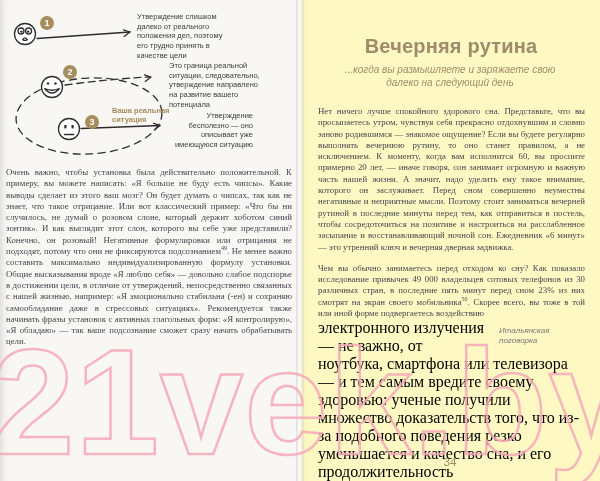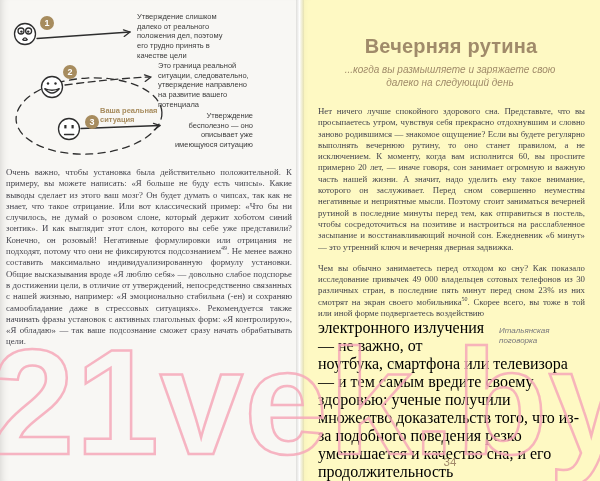--- a/index.html
+++ b/index.html
@@ -11,25 +11,25 @@
   .page-right{left:300px;background:#fef9c3;box-shadow:inset 8px 0 10px -8px rgba(0,0,0,.12);}
   .gutter{position:absolute;left:296px;top:0;width:8px;height:481px;z-index:2;
           background:linear-gradient(90deg,rgba(0,0,0,.10),rgba(255,255,255,.95) 45%,rgba(0,0,0,.07));}
 
   
   .diagram{position:absolute;left:0;top:0;width:300px;height:162px;}
   .diagram svg{position:absolute;left:0;top:0;}
   .badge{position:absolute;width:14px;height:14px;border-radius:50%;background:#a78c5e;
          color:#fff;font:bold 9px/14px "Liberation Sans",sans-serif;text-align:center;}
   .badge1{left:40px;top:16px;} .badge2{left:63px;top:65px;} .badge3{left:85px;top:115px;}
-  .situation-label{position:absolute;left:100px;top:106px;width:58px;
+  .situation-label{position:absolute;left:112px;top:106px;width:58px;
          font:bold 7.5px/9.2px "Liberation Sans",sans-serif;color:#a78c5e;}
   .ann{position:absolute;font:7.5px/9.7px "Liberation Sans",sans-serif;color:#3d3d3d;}
   .ann1{left:137px;top:12px;width:96px;}
-  .ann2{left:158px;top:61px;width:96px;}
+  .ann2{left:169px;top:61px;width:96px;}
   .ann3{left:165px;top:111px;width:88px;text-align:right;}
 
   
   .body-copy{font-size:8.8px;line-height:11.3px;color:#45454e;text-align:justify;margin:0;}
   .left-body{position:absolute;left:6px;top:167px;width:286px;}
   sup{font-size:6px;line-height:0;vertical-align:super;}
 
   .pagenum{position:absolute;bottom:13px;left:0;width:100%;text-align:center;
            font:11.5px "Liberation Sans",sans-serif;color:#a1896a;}
 

